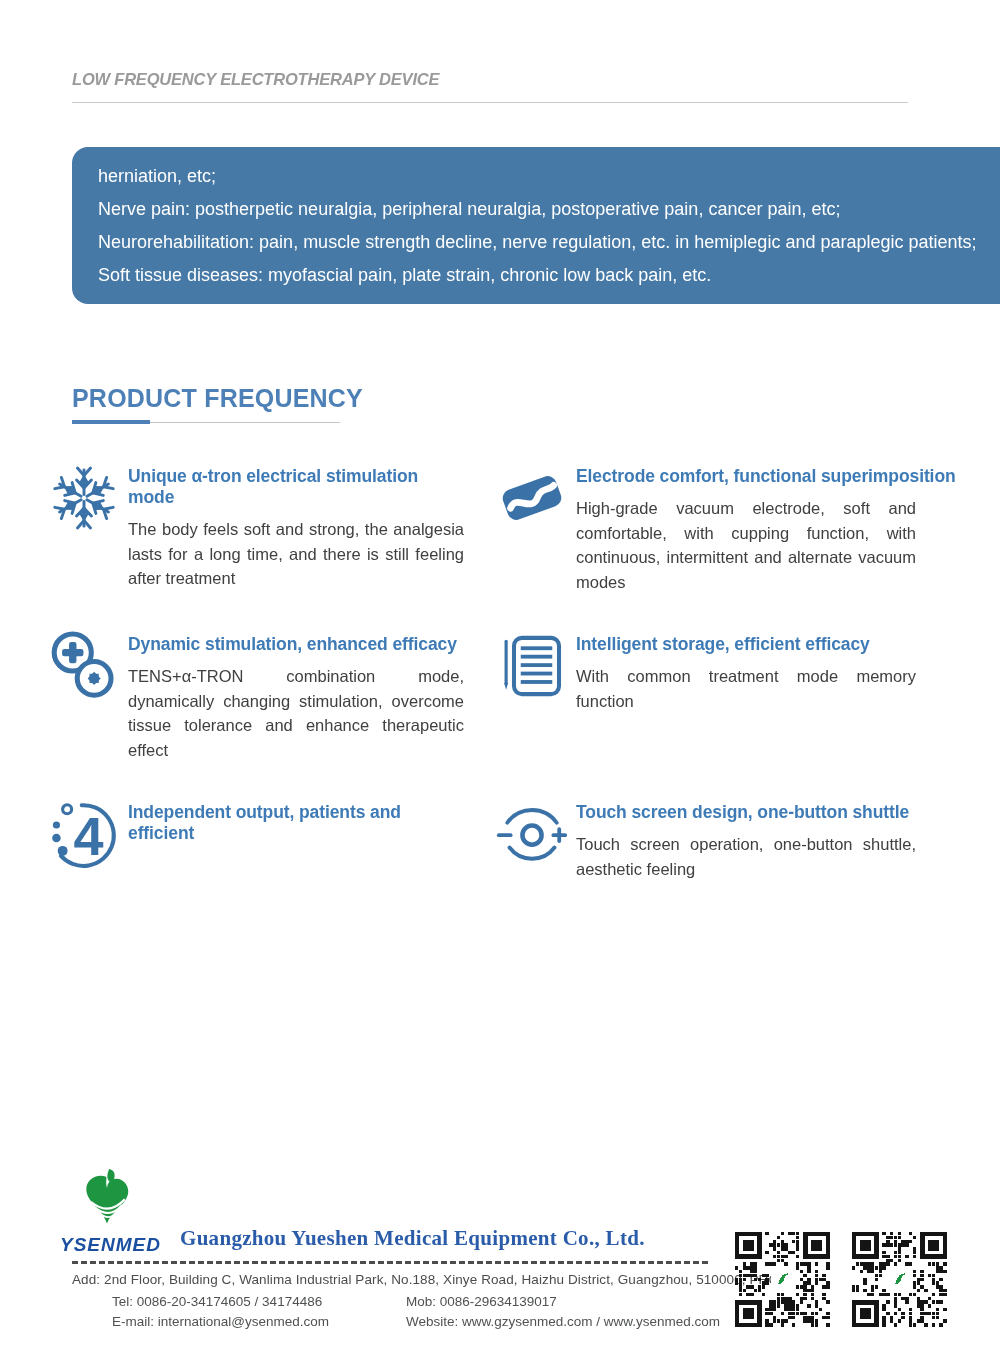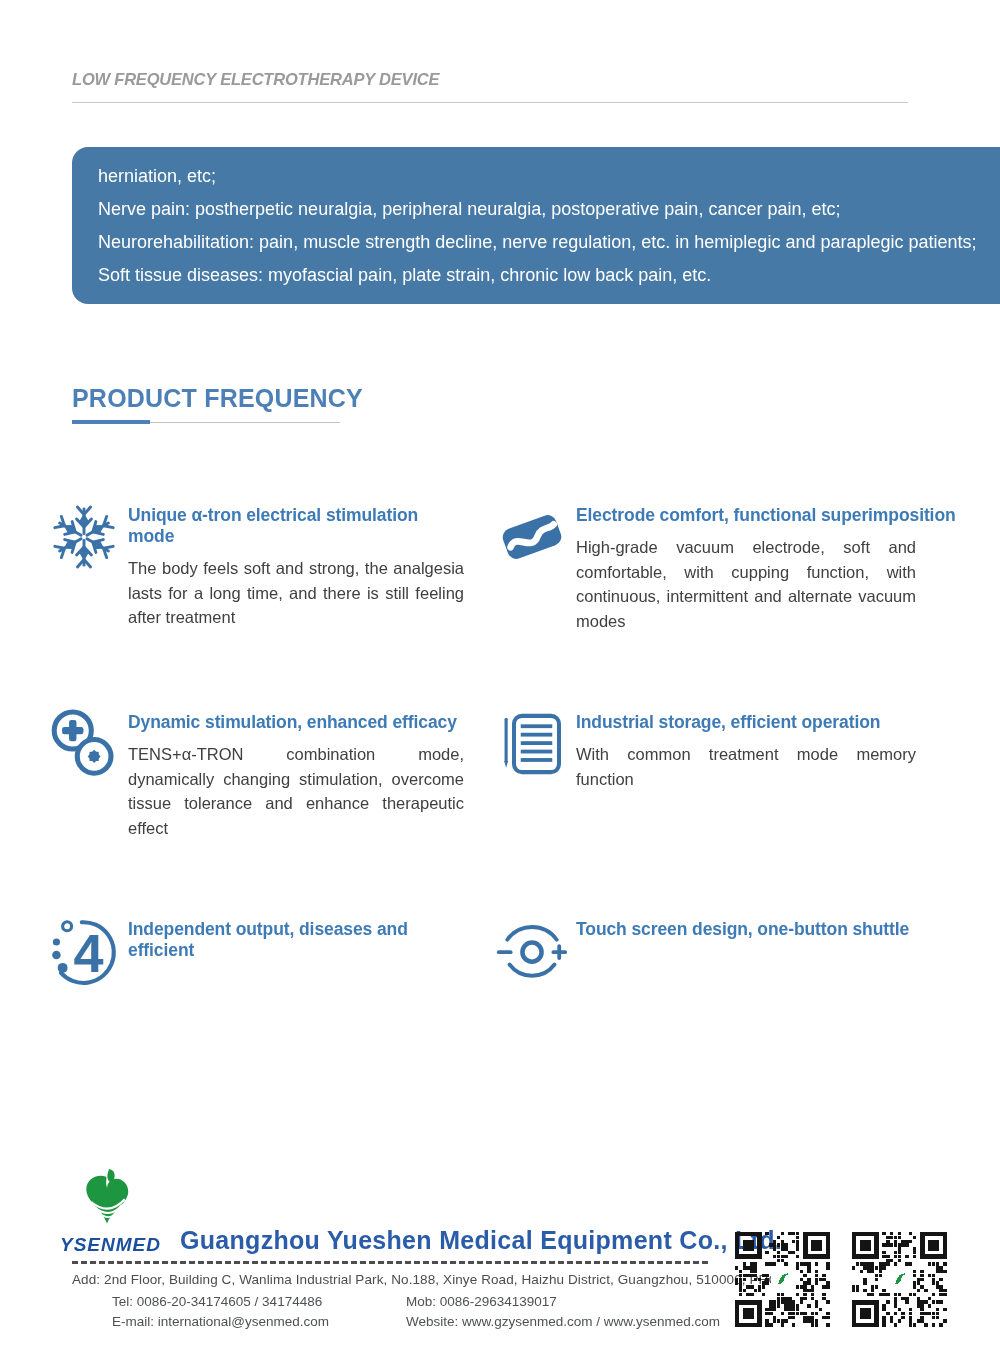--- a/index.html
+++ b/index.html
@@ -19,37 +19,37 @@
 
   
   .sec-title { position:absolute; left:72px; top:384px; font-size:25px; font-weight:bold;
                color:#4C80B6; letter-spacing:0.2px; }
   .sec-underline { position:absolute; left:72px; top:419px; width:268px; height:4px; border-bottom:1px solid #c3c3c3; }
   .sec-underline::before { content:""; position:absolute; left:0; top:1px; width:78px; height:4px; background:#4C80B6; }
 
   
   .adv-grid { position:absolute; left:40px; top:462px; width:922px; display:grid;
               grid-template-columns:424px 474px; column-gap:24px; row-gap:36px; align-items:start; }
-  .adv { display:grid; grid-template-columns:88px 1fr;margin-top:39px; }
+  .adv { display:grid; grid-template-columns:88px 1fr; }
   .adv-icon { width:72px; height:72px; justify-self:center; margin-top:0px; }
   .adv-icon svg { width:100%; height:100%; display:block; }
   .adv-title { font-size:17.5px; font-weight:bold; color:#3E7BB6; letter-spacing:-0.1px; margin:4px 0 9px 0; }
   .adv-body { font-size:16.5px; line-height:24.5px; color:#404040; text-align:justify;
               white-space:pre-line; max-width:340px; }
 
   
   .footer { position:absolute; left:0; top:1168px; width:908px; height:229px; }
   .brand-block { position:absolute; left:60px; top:6px; width:96px; text-align:center; }
   .brand-block svg { width:62px; height:56px; display:block; margin:0 auto; }
   .brand-name { position:relative; display:inline-block; font-size:19px; font-weight:bold; font-style:italic;
                 color:#1B4FA0; letter-spacing:1px; margin-top:4px; }
   .brand-leaf { position:absolute; left:47px; top:-4px; width:8px; height:12px; background:#1E9641;
                 border-radius:0 70% 0 70%; transform:rotate(18deg); }
-  .company { position:absolute; left:180px; top:58px; font-family:Liberation Sans, sans-serif;
-             font-size:25px; font-weight:bold; color:#2A5CA9; letter-spacing:0.3px; }
+  .company { position:absolute; left:180px; top:58px; font-family:Liberation Serif, serif;
+             font-size:21px; font-weight:bold; color:#2A5CA9; letter-spacing:0.3px; }
   .dashes { position:absolute; left:72px; top:93px; width:636px; border-top:3px dashed #4d4d4d; }
   .addr { position:absolute; left:72px; top:104px; font-size:13.5px; color:#4B4C4E; letter-spacing:0.1px; }
   .c-row { position:absolute; left:72px; width:660px; font-size:13.5px; color:#4F5153;margin-left:40px; }
   .c-row .col2 { position:absolute; left:294px; }
   .row-tel { top:126px; } .row-mail { top:146px; }
   .qrs { position:absolute; left:735px; top:64px; display:flex; gap:22px; }
   .qr { width:95px; height:95px; shape-rendering:crispEdges; }
 </style>
 </head>
 <body>
@@ -143,55 +143,56 @@
           <g fill="#3A72A8">
             <rect x="22" y="14.5" width="28" height="3.4"></rect>
             <rect x="22" y="22" width="28" height="3.4"></rect>
             <rect x="22" y="29.5" width="28" height="3.4"></rect>
             <rect x="22" y="37" width="28" height="3.4"></rect>
             <rect x="22" y="44.5" width="28" height="3.4"></rect>
           </g>
         </svg>
       </div>
       <div>
-        <div class="adv-title">Industrial storage, efficient operation</div>
+        <div class="adv-title">Intelligent storage, efficient efficacy</div>
         <div class="adv-body">With common treatment mode memory function</div>
       </div>
     </div>
 
     <div class="adv">
       <div class="adv-icon">
         <svg viewBox="0 0 64 64">
           <path d="M30,6.4 A27,27 0 1 1 11.5,51.5" fill="none" stroke="#3A72A8" stroke-width="3.6" stroke-linecap="round"></path>
           <circle cx="17" cy="10" r="4" fill="none" stroke="#3A72A8" stroke-width="2.8"></circle>
           <circle cx="7.5" cy="24" r="3.2" fill="#3A72A8"></circle>
           <circle cx="7.5" cy="35.5" r="3.8" fill="#3A72A8"></circle>
           <circle cx="13" cy="47" r="4.4" fill="#3A72A8"></circle>
           <text x="36" y="51" text-anchor="middle" font-family="Liberation Sans, DejaVu Sans, sans-serif" font-size="48" font-weight="bold" fill="#3A72A8">4</text>
         </svg>
       </div>
       <div>
-        <div class="adv-title">Independent output, diseases and efficient</div>
+        <div class="adv-title">Independent output, patients and efficient</div>
       </div>
     </div>
 
     <div class="adv">
       <div class="adv-icon">
         <svg viewBox="0 0 64 64">
           <g stroke="#3A72A8" fill="none" stroke-linecap="round">
             <circle cx="32" cy="33" r="8.5" stroke-width="4"></circle>
             <path d="M2.5,33 L13,33" stroke-width="3.4"></path>
             <path d="M51,33 L61.5,33 M56.2,27.7 L56.2,38.3" stroke-width="3.4"></path>
             <path d="M10,22 A27,27 0 0 1 54,22" stroke-width="3.4"></path>
             <path d="M12,44 A25,25 0 0 0 52,44" stroke-width="3.4"></path>
           </g>
         </svg>
       </div>
       <div>
         <div class="adv-title">Touch screen design, one-button shuttle</div>
+        <div class="adv-body">Touch screen operation, one-button shuttle, aesthetic feeling</div>
       </div>
     </div>
 
   </div>
 
   <div class="footer">
     <div class="brand-block">
       <svg viewBox="0 0 64 60">
         <path fill="#1E9641" d="M30,3 C19,-1 7,7 9,19 C11,31 25,37 31,53 C35,41 49,35 53,23 C56.5,12 46,2 37,6 C33,8 31,11 31,15 C29,9 31,5 30,3 Z"></path>
         <path d="M14,30 C26,40 38,40 50,27" stroke="#fff" stroke-width="2.4" fill="none"></path>

